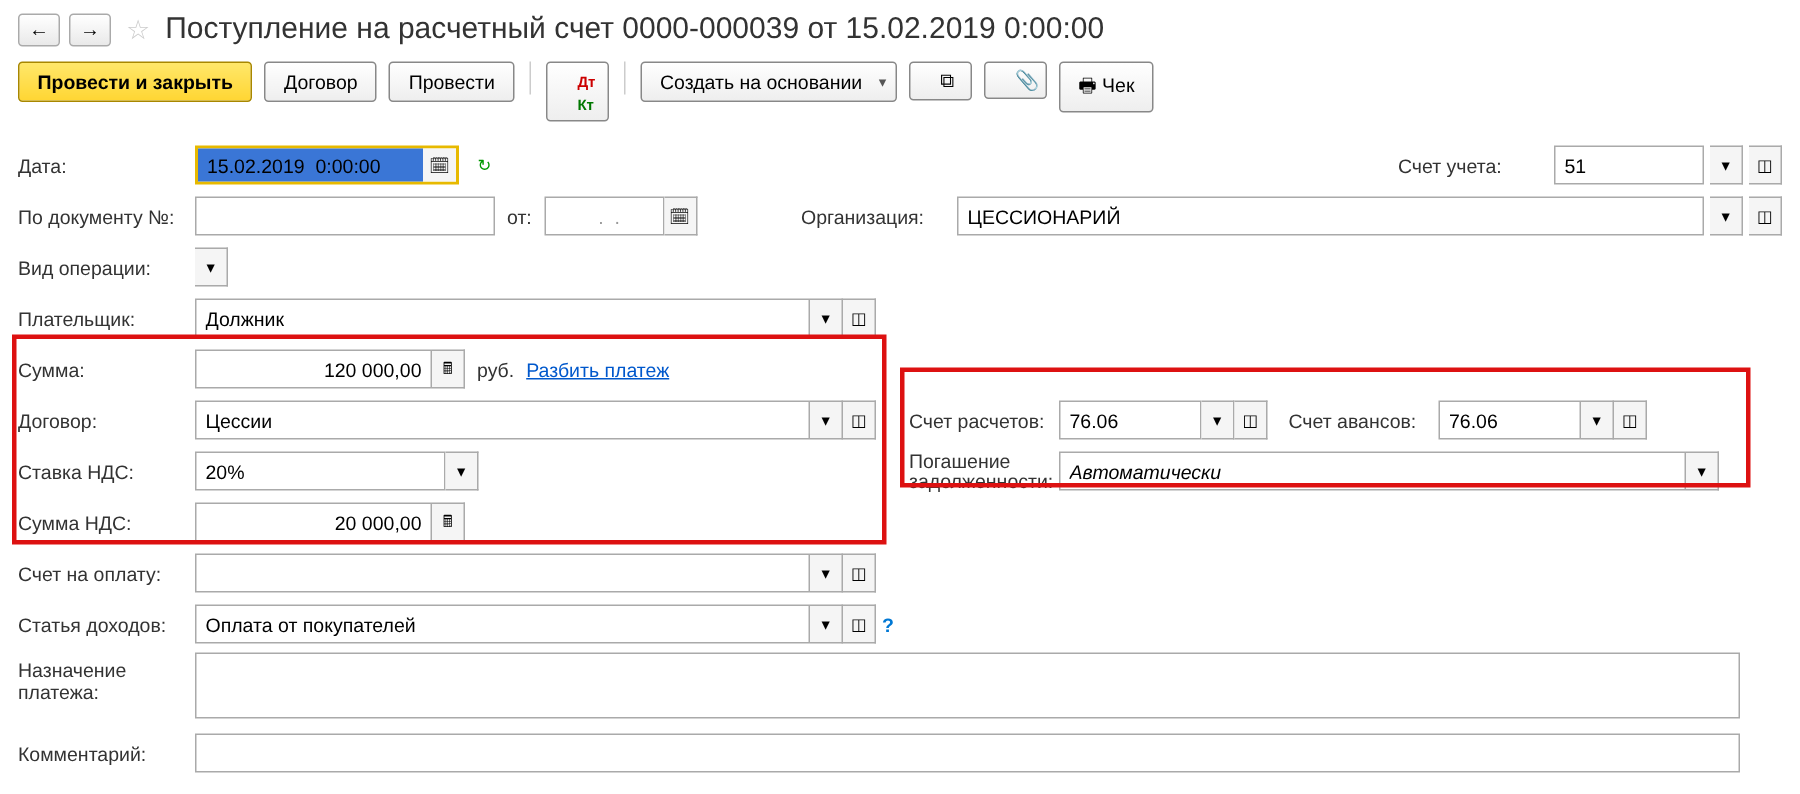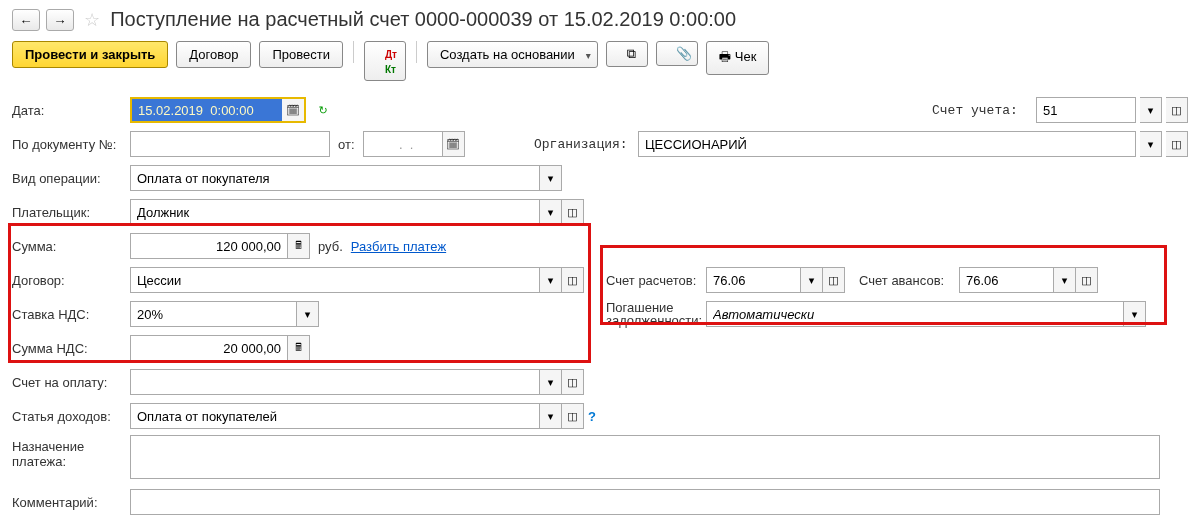--- a/index.html
+++ b/index.html
@@ -56,30 +56,30 @@
   .dtkt .d{color:#c00;} .dtkt .k{color:#070;}
   .sep { width: 1px; height: 22px; background: #ccc; margin: 0 2px; }
   .form-area { position: relative; }
   .row {
     display: flex;
     align-items: center;
     min-height: 30px;
     margin-bottom: 4px;
   }
   .label { width: 118px; color: #333; }
-  .right-label { width: 100px; font-family: Liberation Mono, monospace; }
+  .right-label { width: 100px; }
   .text-input {
     border: 1px solid #aaa;
     padding: 3px 6px;
     font-size: 13px;
     height: 26px;
   }
   .text-input.sel {
     background: #3a76d6;
-    color: #fef9c3;
+    color: #000000;
     border: 1px solid #3a76d6;
   }
   .date-wrap { border:2px solid #e7b900; padding:0; display:inline-flex; align-items:center; }
   .mini-btn {
     border: 1px solid #aaa;
     border-left: none;
     background: #f5f5f5;
     width: 22px; height:26px;
     display:inline-flex; align-items:center; justify-content:center;
     cursor:pointer;
@@ -174,21 +174,20 @@
           <span>▾</span>
         </button>
       <button class="mini-btn">
           <span>◫</span>
         </button>
     </div>
   </div>
 
   <div class="row">
     <span class="label">Вид операции:</span>
-    <input class="text-input" style="width: 410px;" value="Оплата от покупателя">
     <button class="mini-btn">
         <span>▾</span>
       </button>
   </div>
 
   <div class="row">
     <span class="label">Плательщик:</span>
     <input class="text-input" style="width: 410px;" value="Должник">
     <button class="mini-btn">
         <span>▾</span>

